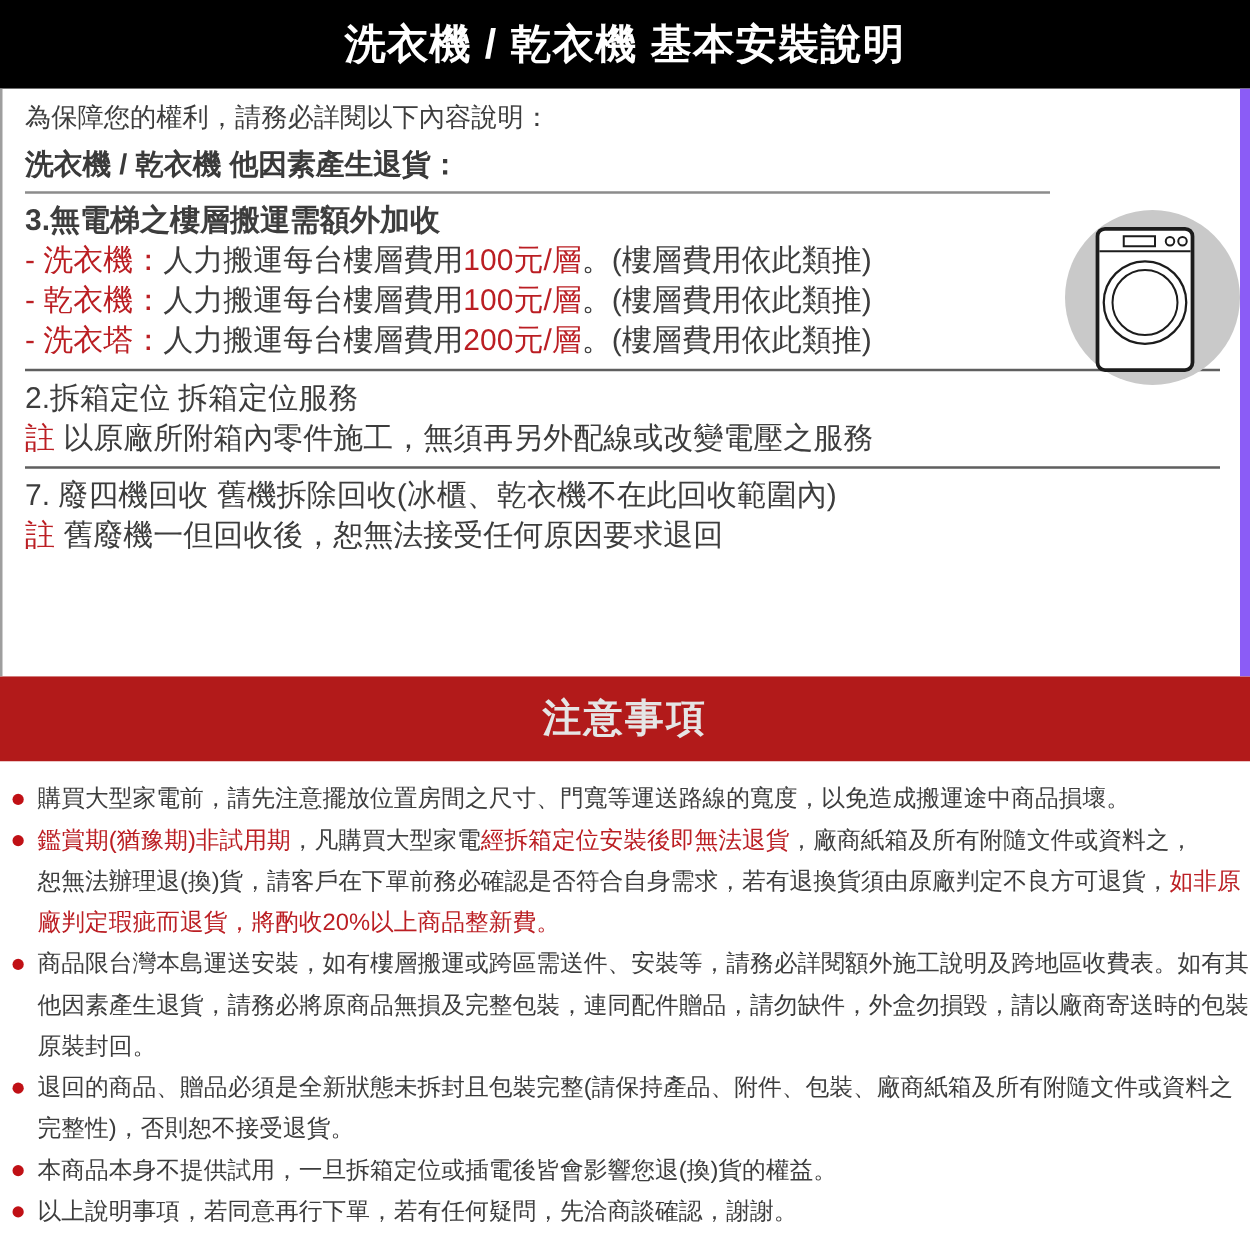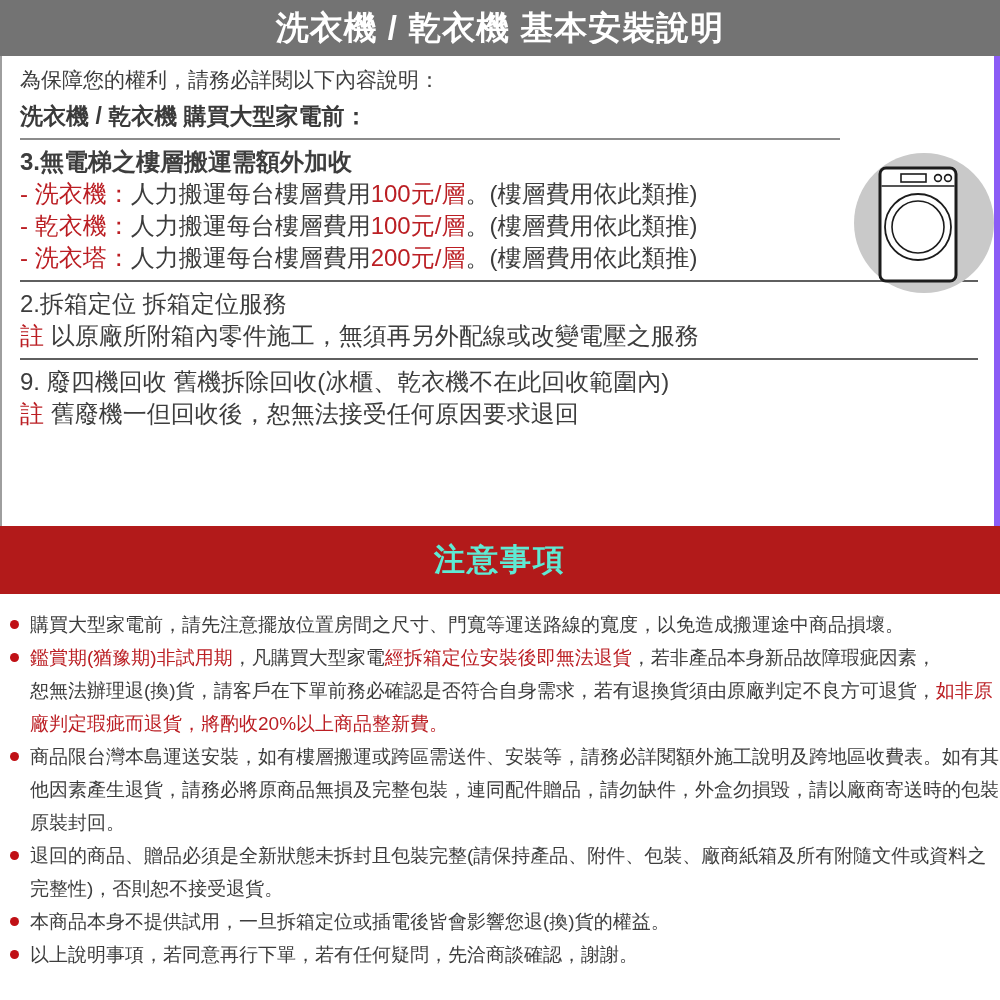--- a/index.html
+++ b/index.html
@@ -2,75 +2,75 @@
 <html><head>
 <meta charset="utf-8">
 <style>
   html,body{margin:0;padding:0;}
   body{
     width:1000px;height:1000px;overflow:hidden;background:#ffffff;
     font-family:"Liberation Sans","DejaVu Sans",sans-serif;
     color:#3d3d3d;
   }
   
-  .header{height:56px;background:#737373;display:flex;align-items:center;justify-content:center;}
+  .header{height:71px;background:#000000;display:flex;align-items:center;justify-content:center;}
   .header h1{margin:0;color:#ffffff;font-size:33px;font-weight:bold;letter-spacing:1px;white-space:nowrap;}
   
   .upper{
     position:relative;height:470px;box-sizing:border-box;
-    border-left:2px solid #9e9e9e;border-right:6px solid #8b5cf6;
+    border-left:2px solid #9e9e9e;border-right:8px solid #8b5cf6;
     padding:8px 16px 0 18px;overflow:hidden;background:#ffffff;
   }
   .intro-line{font-size:21px;line-height:32px;white-space:nowrap;}
   .intro-para{margin-top:4px;}
   .spec-heading{font-size:23px;font-weight:bold;line-height:32px;margin-top:4px;color:#3a3a3a;white-space:nowrap;}
   hr.divider{border:none;border-top:2px solid #8c8c8c;margin:6px 0;}
   hr.divider.short{width:820px;margin-left:0;margin-right:auto;}
   hr.divider.dark{border-top-color:#5f5f5f;}
   .sec-title{font-size:24px;line-height:32px;white-space:nowrap;}
   .sec-title.all-bold{font-weight:bold;}
   .fee-line,.sec-note{font-size:24px;line-height:32px;white-space:nowrap;}
   .t-red{color:#bb1e23;}
   .t-bold{font-weight:normal;}
   
   .washer-badge{position:absolute;top:97px;right:0;width:140px;height:140px;}
   
   .banner{height:68px;background:#b21a1a;display:flex;align-items:center;justify-content:center;}
-  .banner h2{margin:0;color:#5eead4;font-size:31px;font-weight:bold;letter-spacing:2px;white-space:nowrap;}
+  .banner h2{margin:0;color:#e5e5e5;font-size:31px;font-weight:bold;letter-spacing:2px;white-space:nowrap;}
   
   .notes{padding:14px 2px 0 8px;}
   ul.notes-list{list-style:none;margin:0;padding:0;}
   .note-item{position:relative;padding-left:22px;font-size:19px;line-height:33px;}
   .note-line{white-space:nowrap;}
   .dot{position:absolute;left:2px;top:12px;width:9px;height:9px;border-radius:50%;background:#c01015;}
 </style>
 </head>
 <body>
 
 <div class="header">
   <h1>洗衣機 / 乾衣機 基本安裝說明</h1>
 </div>
 
 <div class="upper">
   <div class="intro-line">為保障您的權利，請務必詳閱以下內容說明：</div>
 
-  <div class="spec-heading">洗衣機 / 乾衣機 購買大型家電前：</div>
+  <div class="spec-heading">洗衣機 / 乾衣機 他因素產生退貨：</div>
   <hr class="divider short">
 
   <div class="sec-title all-bold">3.無電梯之樓層搬運需額外加收</div>
   <div class="fee-line"><span class="t-red t-bold">- 洗衣機：</span><span>人力搬運每台樓層費用</span><span class="t-red t-bold">100元/層</span><span>。(樓層費用依此類推)</span></div>
   <div class="fee-line"><span class="t-red t-bold">- 乾衣機：</span><span>人力搬運每台樓層費用</span><span class="t-red t-bold">100元/層</span><span>。(樓層費用依此類推)</span></div>
   <div class="fee-line"><span class="t-red t-bold">- 洗衣塔：</span><span>人力搬運每台樓層費用</span><span class="t-red t-bold">200元/層</span><span>。(樓層費用依此類推)</span></div>
 
   <hr class="divider dark">
   <div class="sec-title"><span class="t-bold">2.拆箱定位 </span><span>拆箱定位服務</span></div>
   <div class="sec-note"><span class="t-red t-bold">註 </span><span>以原廠所附箱內零件施工，無須再另外配線或改變電壓之服務</span></div>
 
   <hr class="divider dark">
-  <div class="sec-title"><span class="t-bold">9. 廢四機回收 </span><span>舊機拆除回收(冰櫃、乾衣機不在此回收範圍內)</span></div>
+  <div class="sec-title"><span class="t-bold">7. 廢四機回收 </span><span>舊機拆除回收(冰櫃、乾衣機不在此回收範圍內)</span></div>
   <div class="sec-note"><span class="t-red t-bold">註 </span><span>舊廢機一但回收後，恕無法接受任何原因要求退回</span></div>
 
   <svg class="washer-badge" viewBox="0 0 140 140" xmlns="http://www.w3.org/2000/svg">
     <circle cx="70" cy="70" r="70" fill="#c9c9c9"></circle>
     <rect x="26" y="15" width="76" height="113" rx="6" fill="#ffffff" stroke="#1c1c1c" stroke-width="3"></rect>
     <line x1="27.5" y1="33" x2="100.5" y2="33" stroke="#1c1c1c" stroke-width="1.6"></line>
     <rect x="47" y="21" width="25" height="8" fill="#ffffff" stroke="#1c1c1c" stroke-width="1.6"></rect>
     <circle cx="84" cy="25" r="3.4" fill="#ffffff" stroke="#1c1c1c" stroke-width="1.6"></circle>
     <circle cx="94" cy="25" r="3.4" fill="#ffffff" stroke="#1c1c1c" stroke-width="1.6"></circle>
     <circle cx="64" cy="74" r="33" fill="#ffffff" stroke="#1c1c1c" stroke-width="1.8"></circle>
@@ -83,21 +83,21 @@
 </div>
 
 <div class="notes">
   <ul class="notes-list">
       <li class="note-item">
         <span class="dot"></span>
         <div class="note-line"><span>購買大型家電前，請先注意擺放位置房間之尺寸、門寬等運送路線的寬度，以免造成搬運途中商品損壞。</span></div>
       </li>
       <li class="note-item">
         <span class="dot"></span>
-        <div class="note-line"><span class="t-red t-bold">鑑賞期(猶豫期)非試用期</span><span>，凡購買大型家電</span><span class="t-red t-bold">經拆箱定位安裝後即無法退貨</span><span>，若非產品本身新品故障瑕疵因素，</span></div>
+        <div class="note-line"><span class="t-red t-bold">鑑賞期(猶豫期)非試用期</span><span>，凡購買大型家電</span><span class="t-red t-bold">經拆箱定位安裝後即無法退貨</span><span>，廠商紙箱及所有附隨文件或資料之，</span></div>
         <div class="note-line"><span>恕無法辦理退(換)貨，請客戶在下單前務必確認是否符合自身需求，若有退換貨須由原廠判定不良方可退貨，</span><span class="t-red t-bold">如非原</span></div>
         <div class="note-line"><span class="t-red t-bold">廠判定瑕疵而退貨，將酌收</span><span class="t-red t-bold">20%</span><span class="t-red t-bold">以上商品整新費。</span></div>
       </li>
       <li class="note-item">
         <span class="dot"></span>
         <div class="note-line"><span>商品限台灣本島運送安裝，如有樓層搬運或跨區需送件、安裝等，請務必詳閱額外施工說明及跨地區收費表。如有其</span></div>
         <div class="note-line"><span>他因素產生退貨，請務必將原商品無損及完整包裝，連同配件贈品，請勿缺件，外盒勿損毀，請以廠商寄送時的包裝</span></div>
         <div class="note-line"><span>原裝封回。</span></div>
       </li>
       <li class="note-item">

